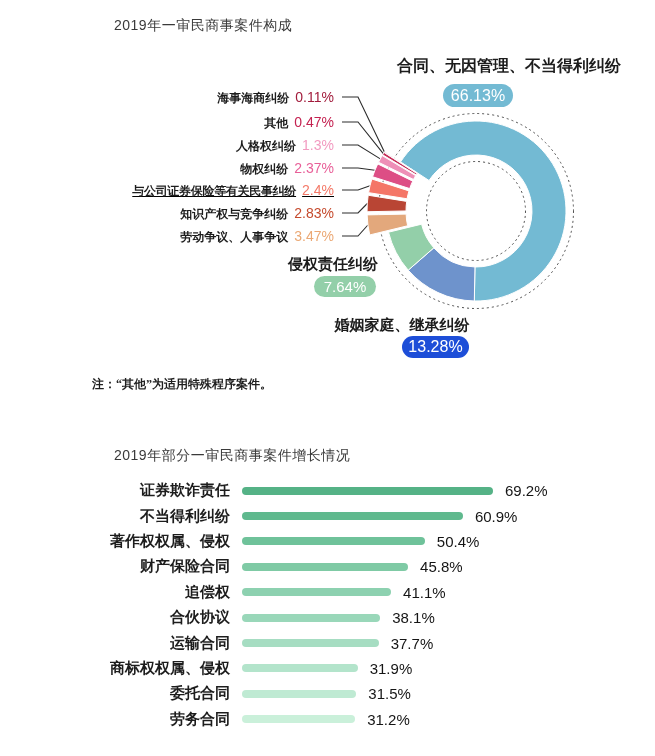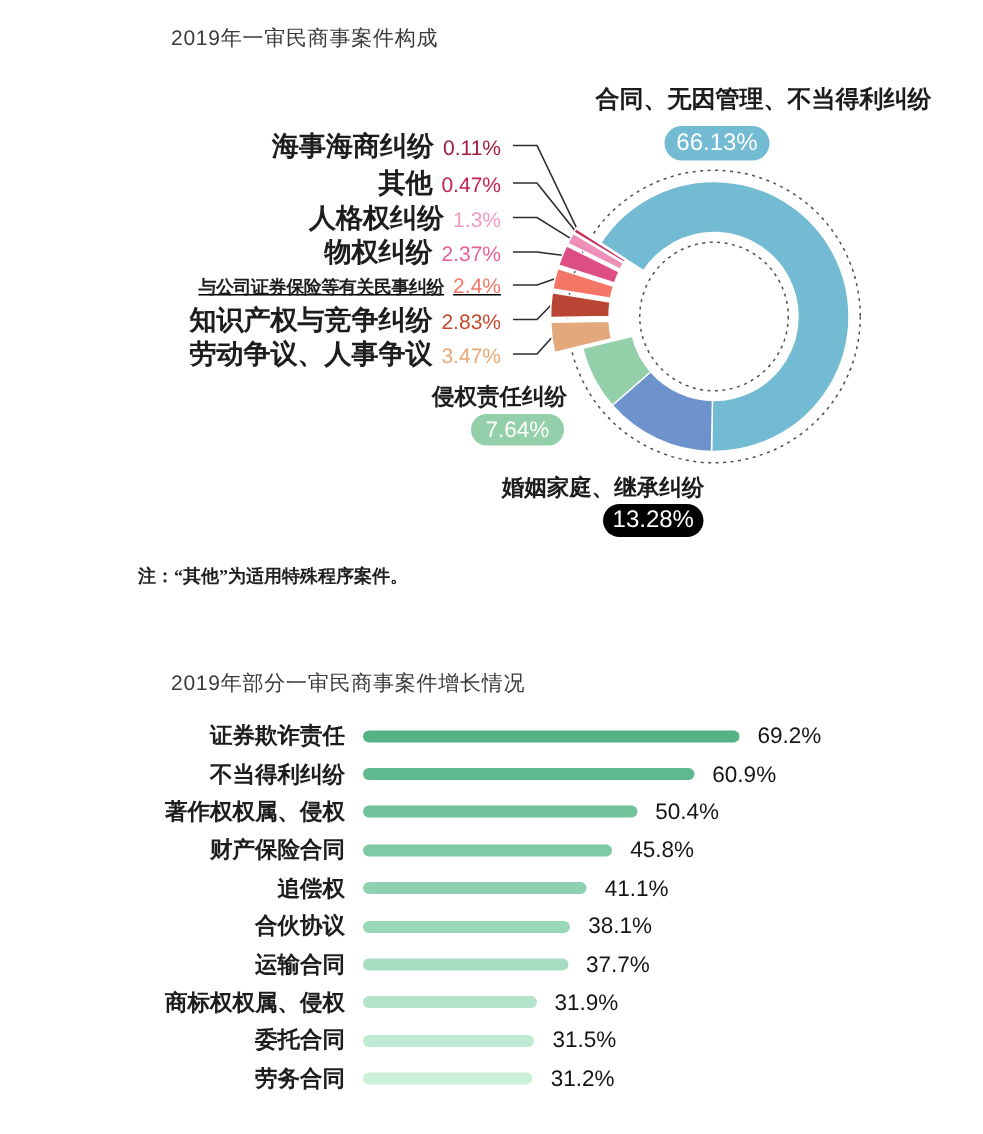--- a/index.html
+++ b/index.html
@@ -15,21 +15,21 @@
   .pill{position:absolute;border-radius:12px;color:#fff;text-align:center;
         font-family:"Liberation Sans",sans-serif;}
   .pill-contract{left:443px;top:84px;width:70px;height:23px;line-height:23px;font-size:16px;}
   .pill-tort{left:314px;top:276px;width:62px;height:21px;line-height:21px;font-size:15px;}
   .pill-marriage{left:402px;top:336px;width:67px;height:22px;line-height:22px;font-size:16px;}
   .side-label{position:absolute;font-family:"Liberation Serif",serif;font-weight:700;
               font-size:15px;color:#1c1c1c;}
   .tort-label{left:230px;top:255px;width:148px;text-align:right;}
   .marriage-label{left:328px;top:316px;width:148px;text-align:center;}
   .dlab{position:absolute;right:321px;white-space:nowrap;line-height:20px;}
-  .dlab .zh{font-family:"Liberation Serif",serif;font-weight:700;font-size:18px;color:#1d1d1d;}
+  .dlab .zh{font-family:"Liberation Serif",serif;font-weight:700;font-size:12px;color:#1d1d1d;}
   .dlab .zh.small{font-size:12px;letter-spacing:-0.3px;}
   .dlab .pv{font-family:"Liberation Sans",sans-serif;font-size:14px;margin-left:6px;text-align:right;}
   .note{position:absolute;left:92px;top:376px;font-family:"Liberation Serif",serif;
         font-weight:700;font-size:12px;color:#1f1f1f;}
   #bar-rows{position:absolute;left:0;top:478px;width:655px;}
   .brow{display:flex;align-items:center;height:25.4px;}
   .blab{width:230px;text-align:right;font-family:"Liberation Serif",serif;
         font-weight:700;font-size:15px;color:#1d1d1d;}
   .bbar{height:8px;border-radius:4px;margin-left:12px;flex:none;}
   .bval{margin-left:12px;font-family:"Liberation Sans",sans-serif;font-size:15px;color:#151515;}
@@ -62,21 +62,21 @@
       <path d="M384.20666220503347 152.2210465689332 A93 93 0 0 1 384.5548740802775 151.68076892340525 L417.2630262301491 172.92169128899127 A54 54 0 0 0 417.0608386896848 173.2354008896204 Z" fill="#ab2044" stroke="#ffffff" stroke-width="1"></path>
     </svg>
 
   <div class="top-label">合同、无因管理、不当得利纠纷</div>
   <div class="pill pill-contract" style="background: rgb(115, 186, 211);">66.13%</div>
 
   <div class="side-label tort-label">侵权责任纠纷</div>
   <div class="pill pill-tort" style="background: rgb(147, 207, 169); text-align: center;">7.64%</div>
 
   <div class="side-label marriage-label">婚姻家庭、继承纠纷</div>
-  <div class="pill pill-marriage" style="background: #000000; text-align: center;">13.28%</div>
+  <div class="pill pill-marriage" style="background: #1d4ed8; text-align: center;">13.28%</div>
 
   <div id="donut-legend">
       <div class="dlab" style="top: 87px;"><span class="zh">海事海商纠纷</span><span class="pv" style="color: rgb(162, 28, 60);">0.11%</span></div>
       <div class="dlab" style="top: 112px;"><span class="zh">其他</span><span class="pv" style="color: rgb(196, 33, 80);">0.47%</span></div>
       <div class="dlab" style="top: 135px;"><span class="zh">人格权纠纷</span><span class="pv" style="color: rgb(242, 154, 192);">1.3%</span></div>
       <div class="dlab" style="top: 158px;"><span class="zh">物权纠纷</span><span class="pv" style="color: rgb(232, 95, 152);">2.37%</span></div>
       <div class="dlab" style="top: 180px; text-decoration: underline;"><span class="zh small">与公司证券保险等有关民事纠纷</span><span class="pv" style="color: rgb(244, 121, 104);">2.4%</span></div>
       <div class="dlab" style="top: 203px;"><span class="zh">知识产权与竞争纠纷</span><span class="pv" style="color: rgb(197, 74, 45);">2.83%</span></div>
       <div class="dlab" style="top: 226px;"><span class="zh">劳动争议、人事争议</span><span class="pv" style="color: rgb(235, 168, 116);">3.47%</span></div>
     </div>

